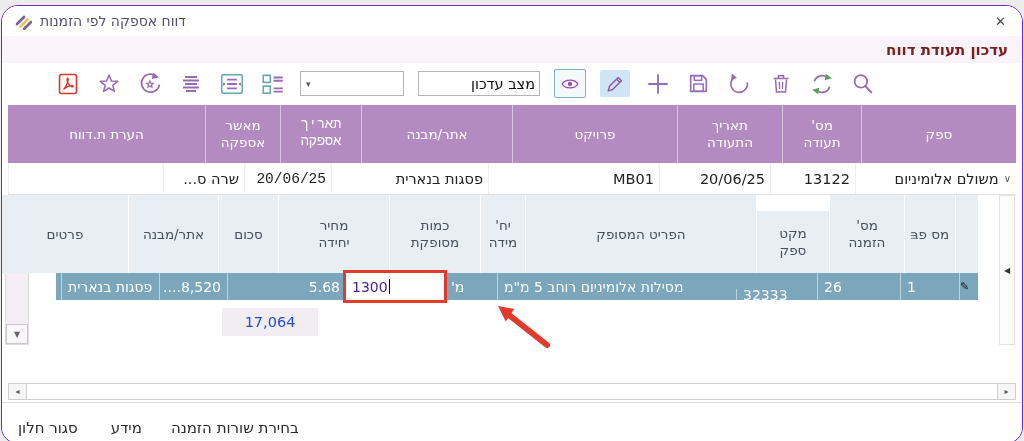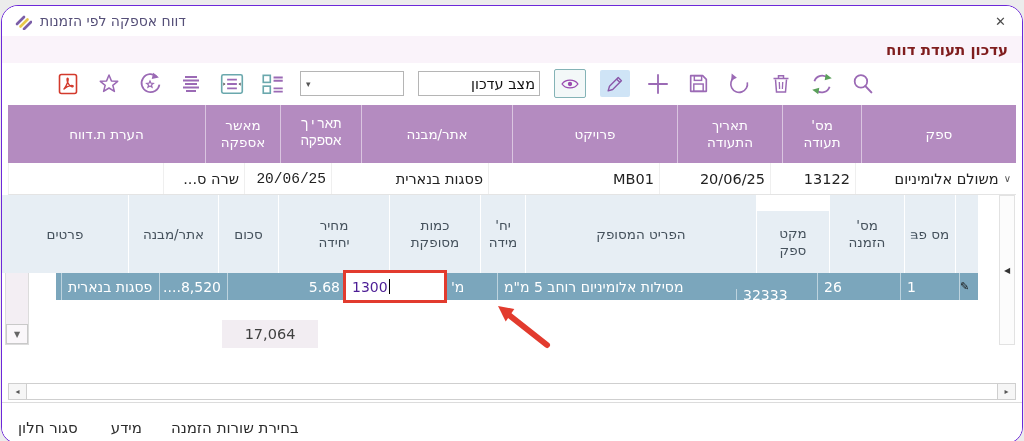--- a/index.html
+++ b/index.html
@@ -50,21 +50,21 @@
   .sel{width:18px;flex:none;}
   .ic0{width:46px;flex:none;}.ic1{width:70px;flex:none;}.ic2{width:68px;flex:none;margin-top:16px;}.ic3{width:226px;flex:none;}
   .ic4{width:40px;flex:none;}.ic5{width:86px;flex:none;}.ic6{width:106px;flex:none;}.ic7{width:55px;flex:none;}
   .ic8{width:85px;flex:none;}.ic9{width:122px;flex:none;}
   .irow{display:flex;height:27px;background:#7ba6bc;color:#fff;font-size:14px;}
   .irow .dc{display:flex;align-items:center;justify-content:flex-end;padding:0 6px;border-left:1px solid rgba(255,255,255,.5);overflow:hidden;white-space:nowrap;}
   .irow .ta-left{justify-content:flex-start;}
   .rowmark{display:flex;align-items:center;justify-content:center;padding:0!important;font-size:11px;color:#1b1b1b;}
   .qty-edit{background:#fff;color:#4c1d95;outline:3px solid #e23b2e;outline-offset:0;border-left:none!important;position:relative;z-index:2;}
   .caret{display:inline-block;width:1.5px;height:15px;background:#000;vertical-align:-2px;margin-left:1px;}
-  .totals-row{display:flex;margin-top:20px;font-size:14.5px;color:#404040;}
+  .totals-row{display:flex;margin-top:8px;font-size:14.5px;color:#1d4ed8;}
   .tspacer{width:660px;flex:none;}
   .total-cell{width:80px;flex:none;background:#f2edf2;text-align:center;padding:6px 8px;}
 
   
   .vscroll{position:absolute;left:3px;top:0;width:24px;height:150px;background:#f3eef3;border:1px solid #dcdcdc;box-sizing:border-box;}
   .vs-btn{height:20px;border:1px solid #c9c9c9;background:#faf7fa;display:flex;align-items:center;justify-content:center;font-size:8px;color:#666;box-sizing:border-box;}
   .vs-down{position:absolute;bottom:0;left:0;right:0;}
   .vs-thumb{height:30px;background:#fff;border:1px solid #b9b9b9;box-sizing:border-box;}
   .splitter{position:absolute;right:7px;top:0;width:16px;height:150px;background:#fcfcfc;border:1px solid #e2e2e2;box-sizing:border-box;display:flex;align-items:center;justify-content:center;font-size:8px;color:#333;}
   .hscroll{margin:2px 6px 0 6px;height:17px;border:1px solid #cfcfcf;display:flex;direction:ltr;background:#ededed;box-sizing:border-box;}

